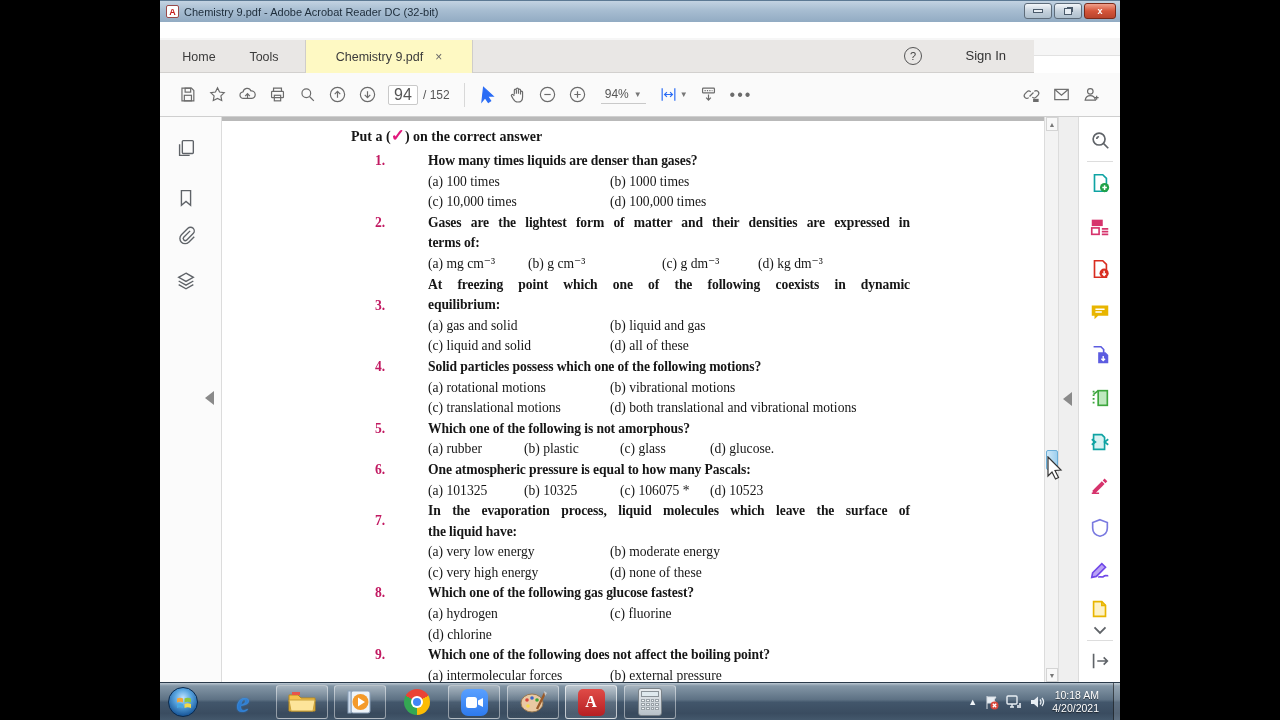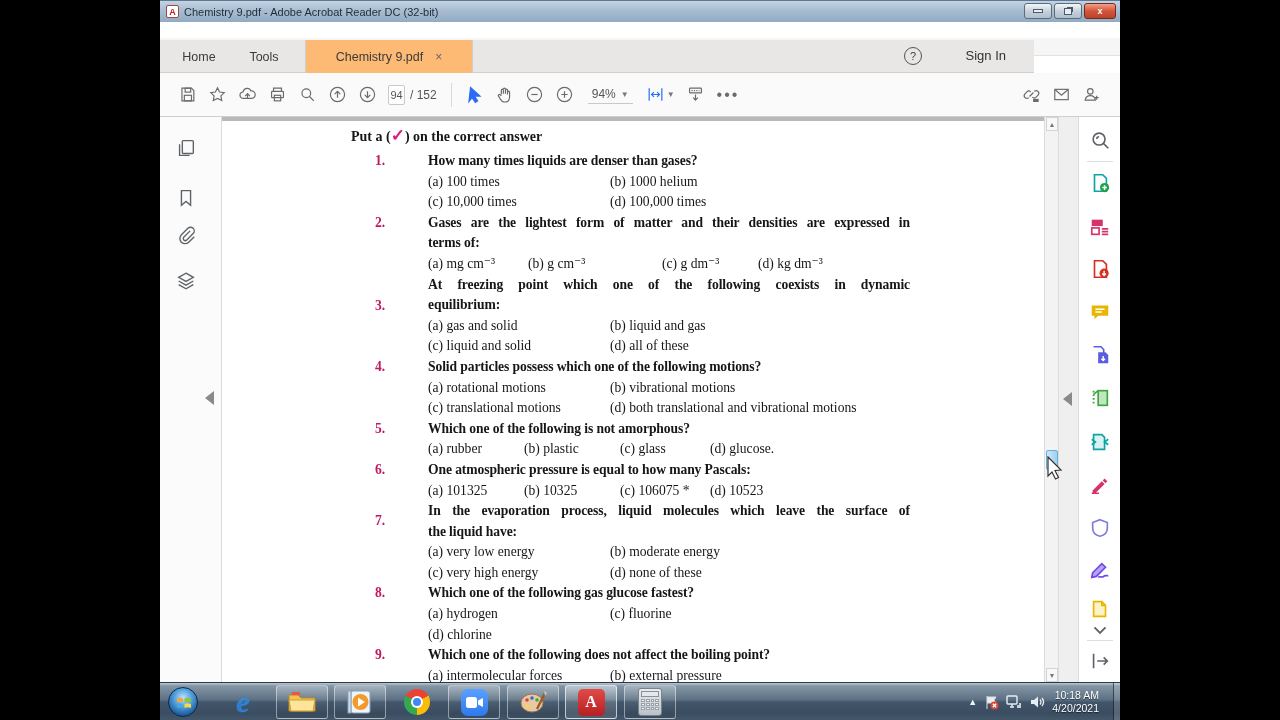--- a/index.html
+++ b/index.html
@@ -30,38 +30,38 @@
     border-bottom:1px solid #e2e2e2; display:flex; align-items:center; font-size:11px; color:#333; }
   .menubar span { padding:0 9px; }
 
   
   .tabbar { position:absolute; left:0; top:40px; width:874px; height:33px;
     background:#e9e7e5; border-bottom:1px solid #d2d0ce; }
   .tab { position:absolute; top:0; height:33px; display:flex; align-items:center;
     justify-content:center; font-size:12.5px; color:#3b3b3b; }
   .tab.home  { left:10px;  width:58px; }
   .tab.tools { left:75px;  width:58px; }
-  .tab.doc   { left:145px; width:168px; background:#fdba74; border-left:1px solid #cfcdcb;
+  .tab.doc   { left:145px; width:168px; background:#fef9c3; border-left:1px solid #cfcdcb;
     border-right:1px solid #cfcdcb; }
   .tab.doc .x { margin-left:12px; color:#666; font-size:12px; }
   .helpq { position:absolute; right:112px; top:7px; width:18px; height:18px; border:1.4px solid #555;
     border-radius:50%; display:flex; align-items:center; justify-content:center;
     font-size:11px; color:#444; }
   .signin { position:absolute; right:28px; top:8px; font-size:13px; color:#323232; }
 
   
   .toolbar { position:absolute; left:0; top:73px; width:960px; height:44px; background:#fafafa;
     border-bottom:1px solid #cfcfcf; display:flex; align-items:center; color:#6b6b6b; }
   .tbi { width:30px; height:30px; display:flex; align-items:center; justify-content:center; flex:0 0 auto; }
   .tbi svg { width:19px; height:19px; stroke:#6b6b6b; fill:none; stroke-width:1.5; }
   .tbi.blue svg { stroke:#2a6cf5; }
   .sep { width:1px; height:24px; background:#d8d8d8; margin:0 8px; flex:0 0 auto; }
   .pagebox { display:flex; align-items:center; font-size:12px; color:#555; margin:0 6px; flex:0 0 auto;}
-  .pagebox input { width:17px; height:20px; border:1px solid #c9c9c9; border-radius:2px;
-    text-align:center; font-size:11px; color:#555; background:#fff; margin-right:5px; }
+  .pagebox input { width:30px; height:20px; border:1px solid #c9c9c9; border-radius:2px;
+    text-align:center; font-size:16px; color:#555; background:#fff; margin-right:5px; }
   .zoombox { display:flex; align-items:center; font-size:12px; color:#555;
     border-bottom:1px solid #c9c9c9; padding:2px 4px; margin:0 8px; flex:0 0 auto;justify-content:space-between;}
   .caret { font-size:8px; color:#777; margin-left:5px; }
   .dots { font-size:16px; letter-spacing:2px; color:#6b6b6b; margin:0 6px; flex:0 0 auto;}
   .tb-spacer { flex:1 1 auto; }
 
   
   .main { position:absolute; left:0; top:117px; width:960px; height:565px; background:#eaeaea; }
   .leftrail { position:absolute; left:0; top:0; width:62px; height:565px; background:#fbfbfb;
     border-right:1px solid #dcdcdc; }
@@ -331,21 +331,21 @@
         <div class="instruction">
           <span>Put a (</span><span class="chk">✓</span><span>) on the correct answer</span>
         </div>
         <div class="qwrap">
             <div class="q-row">
               <div class="q-num">1.</div>
               <div class="q-body">
                 <div class="q-line">How many times liquids are denser than gases?</div>
                 <div class="opts cols2">
                   <div class="opt">(a) 100 times</div>
-                  <div class="opt">(b) 1000 helium</div>
+                  <div class="opt">(b) 1000 times</div>
                   <div class="opt">(c) 10,000 times</div>
                   <div class="opt">(d) 100,000 times</div>
                 </div>
               </div>
             </div>
             <div class="q-row">
               <div class="q-num">2.</div>
               <div class="q-body">
                 <div class="q-line just">Gases are the lightest form of matter and their densities are expressed in</div>
                 <div class="q-line">terms of:</div>

